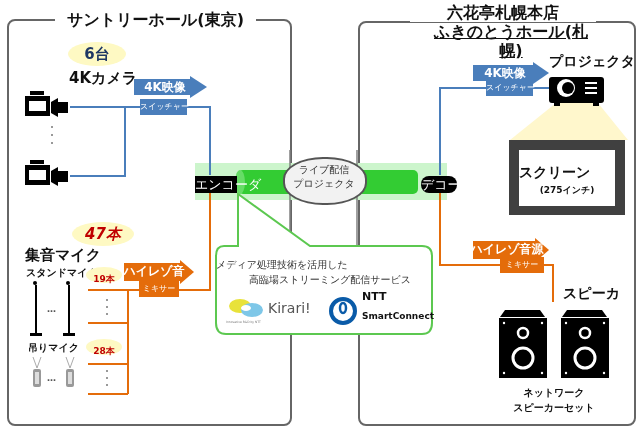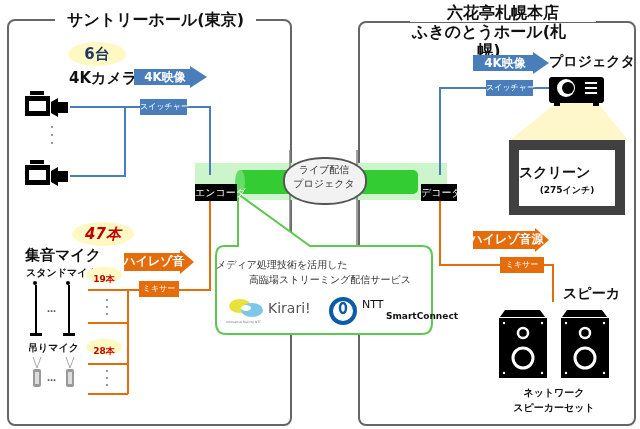--- a/index.html
+++ b/index.html
@@ -6,34 +6,34 @@
   body { width:640px; height:429px; position:relative; overflow:hidden;
          font-family: "DejaVu Sans", "Liberation Sans", sans-serif; }
   .abs { position:absolute; }
   .venue-box { position:absolute; border:2px solid #666; border-radius:8px; }
   .venue-title { position:absolute; background:#fff; font-weight:bold; color:#111;
                  text-align:center; font-size:16px; line-height:19px; padding:0 8px; }
   .label-bold { position:absolute; font-weight:bold; color:#111; white-space:nowrap; }
   .pill { position:absolute; background:#fef9c3; border-radius:50%; font-weight:bold;
           text-align:center; }
   .arrow { position:absolute; color:#fff; font-weight:bold; font-size:12px;
-           text-align:center; line-height:22px; }
+           text-align:center; line-height:22px;margin-top:10px; }
   .tag { position:absolute; color:#fff; font-size:8px; text-align:center; white-space:nowrap; }
-  .blk { position:absolute; background:#000; color:#fff; font-size:10px; text-align:center; line-height:17px; white-space:nowrap;margin-top:8px; }
+  .blk { position:absolute; background:#000; color:#fff; font-size:13px; text-align:center; line-height:17px; white-space:nowrap; }
   svg { position:absolute; left:0; top:0; }
 </style>
 </head>
 <body>
 
 <div class="venue-box" style="left:7px; top:19px; width:281px; height:403px;"></div>
 <div class="venue-title" style="left:55px; top:10px; width:185px;">サントリーホール(東京)</div>
 
 <div class="venue-box" style="left:358px; top:21px; width:274px; height:401px;"></div>
 <div class="venue-title" style="left:410px; top:3px; width:170px;">六花亭札幌本店</div>
-<div class="venue-title" style="left:396px; top:22px; width:170px; background:transparent;">ふきのとうホール(札幌)</div>
+<div class="venue-title" style="left:418px; top:22px; width:170px; background:transparent;text-decoration:underline;">ふきのとうホール(札幌)</div>
 
 <svg width="640" height="429">
 
   <rect x="195" y="163" width="252" height="37" fill="#ccf5cc"></rect>
 
   <line x1="290" y1="150" x2="290" y2="250" stroke="#808080" stroke-width="1.5"></line>
   <line x1="357" y1="150" x2="357" y2="250" stroke="#808080" stroke-width="1.5"></line>
 
   <rect x="238" y="170" width="180" height="24" rx="5" fill="#33cc33"></rect>
   <ellipse cx="240" cy="182" rx="5" ry="12" fill="#66dd66"></ellipse>
@@ -151,21 +151,21 @@
     <circle cx="343" cy="311" r="12" fill="none" stroke="#0a5ba8" stroke-width="4"></circle>
     <ellipse cx="343" cy="308" rx="3" ry="5" fill="none" stroke="#0a5ba8" stroke-width="2.5"></ellipse>
   </g>
 </svg>
 
 <div class="abs" style="left:283px; top:157px; width:80px; height:44px; background:#f2f2f2; border:2px solid #555; border-radius:40px / 22px;"></div>
 <div class="abs" style="left:285px; top:163px; width:78px; text-align:center; font-size:10px; color:#333;">ライブ配信</div>
 <div class="abs" style="left:285px; top:177px; width:78px; text-align:center; font-size:10px; color:#333;">プロジェクタ</div>
 
 <div class="blk" style="left:195px; top:176px; width:42px;">エンコーダ</div>
-<div class="blk" style="left:421px; top:176px; width:36px;">デコーダ</div>
+<div class="blk" style="left:421px; top:176px; width:36px;border-radius:8px;">デコーダ</div>
 
 <div class="pill" style="left:68px; top:42px; width:58px; height:24px;">
   <span style="color:#1f3864; font-size:15px; line-height:24px;">6台</span>
 </div>
 <div class="label-bold" style="left:26px; top:69px; font-size:15px;margin-left:43px;">4Kカメラ</div>
 
 <div class="arrow" style="left:134px; top:66px; width:74px; height:22px;">
   <div style="position:absolute; left:0; top:3px; width:56px; height:16px; background:#4a7ebb;"></div>
   <div style="position:absolute; left:56px; top:0; width:0; height:0; border-top:11px solid transparent; border-bottom:11px solid transparent; border-left:17px solid #4a7ebb;"></div>
   <span style="position:relative; left:-6px;">4K映像</span>
@@ -191,22 +191,22 @@
   <div style="position:absolute; left:0; top:3px; width:56px; height:18px; background:#e46c0a;"></div>
   <div style="position:absolute; left:56px; top:0; width:0; height:0; border-top:12px solid transparent; border-bottom:12px solid transparent; border-left:14px solid #e46c0a;"></div>
   <span style="position:relative; left:-6px;">ハイレゾ音源</span>
 </div>
 <div class="tag" style="left:139px; top:281px; width:40px; height:16px; line-height:16px; background:#e46c0a;">ミキサー</div>
 
 <div class="abs" style="left:216px; top:258px; width:216px; text-align:left; font-size:10px; color:#333;">メディア処理技術を活用した</div>
 <div class="abs" style="left:216px; top:273px; width:228px; text-align:center; font-size:10px; color:#333;">高臨場ストリーミング配信サービス</div>
 <div class="abs" style="left:268px; top:300px; font-size:14px; color:#555;">Kirari!</div>
 <div class="abs" style="left:226px; top:320px; font-size:3px; color:#777;">Innovative R&amp;D by NTT</div>
-<div class="abs" style="left:362px; top:298px; font-size:11px; font-weight:normal; color:#111;">NTT</div>
-<div class="abs" style="left:362px; top:311px; font-size:9px; font-weight:bold; color:#111;margin-left:24px;">SmartConnect</div>
+<div class="abs" style="left:362px; top:290px; font-size:11px; font-weight:bold; color:#111;">NTT</div>
+<div class="abs" style="left:362px; top:311px; font-size:9px; font-weight:bold; color:#111;">SmartConnect</div>
 
 <div class="arrow" style="left:473px; top:52px; width:76px; height:22px;">
   <div style="position:absolute; left:0; top:3px; width:60px; height:16px; background:#4a7ebb;"></div>
   <div style="position:absolute; left:60px; top:0; width:0; height:0; border-top:11px solid transparent; border-bottom:11px solid transparent; border-left:16px solid #4a7ebb;"></div>
   <span style="position:relative; left:-6px;">4K映像</span>
 </div>
 <div class="label-bold" style="left:549px; top:53px; font-size:14px;text-align:right;">プロジェクタ</div>
 <div class="tag" style="left:486px; top:80px; width:47px; height:16px; line-height:16px; background:#4a7ebb;">スイッチャー</div>
 
 <div class="label-bold" style="left:519px; top:164px; width:96px; text-align:left; font-size:14px;">スクリーン</div>

